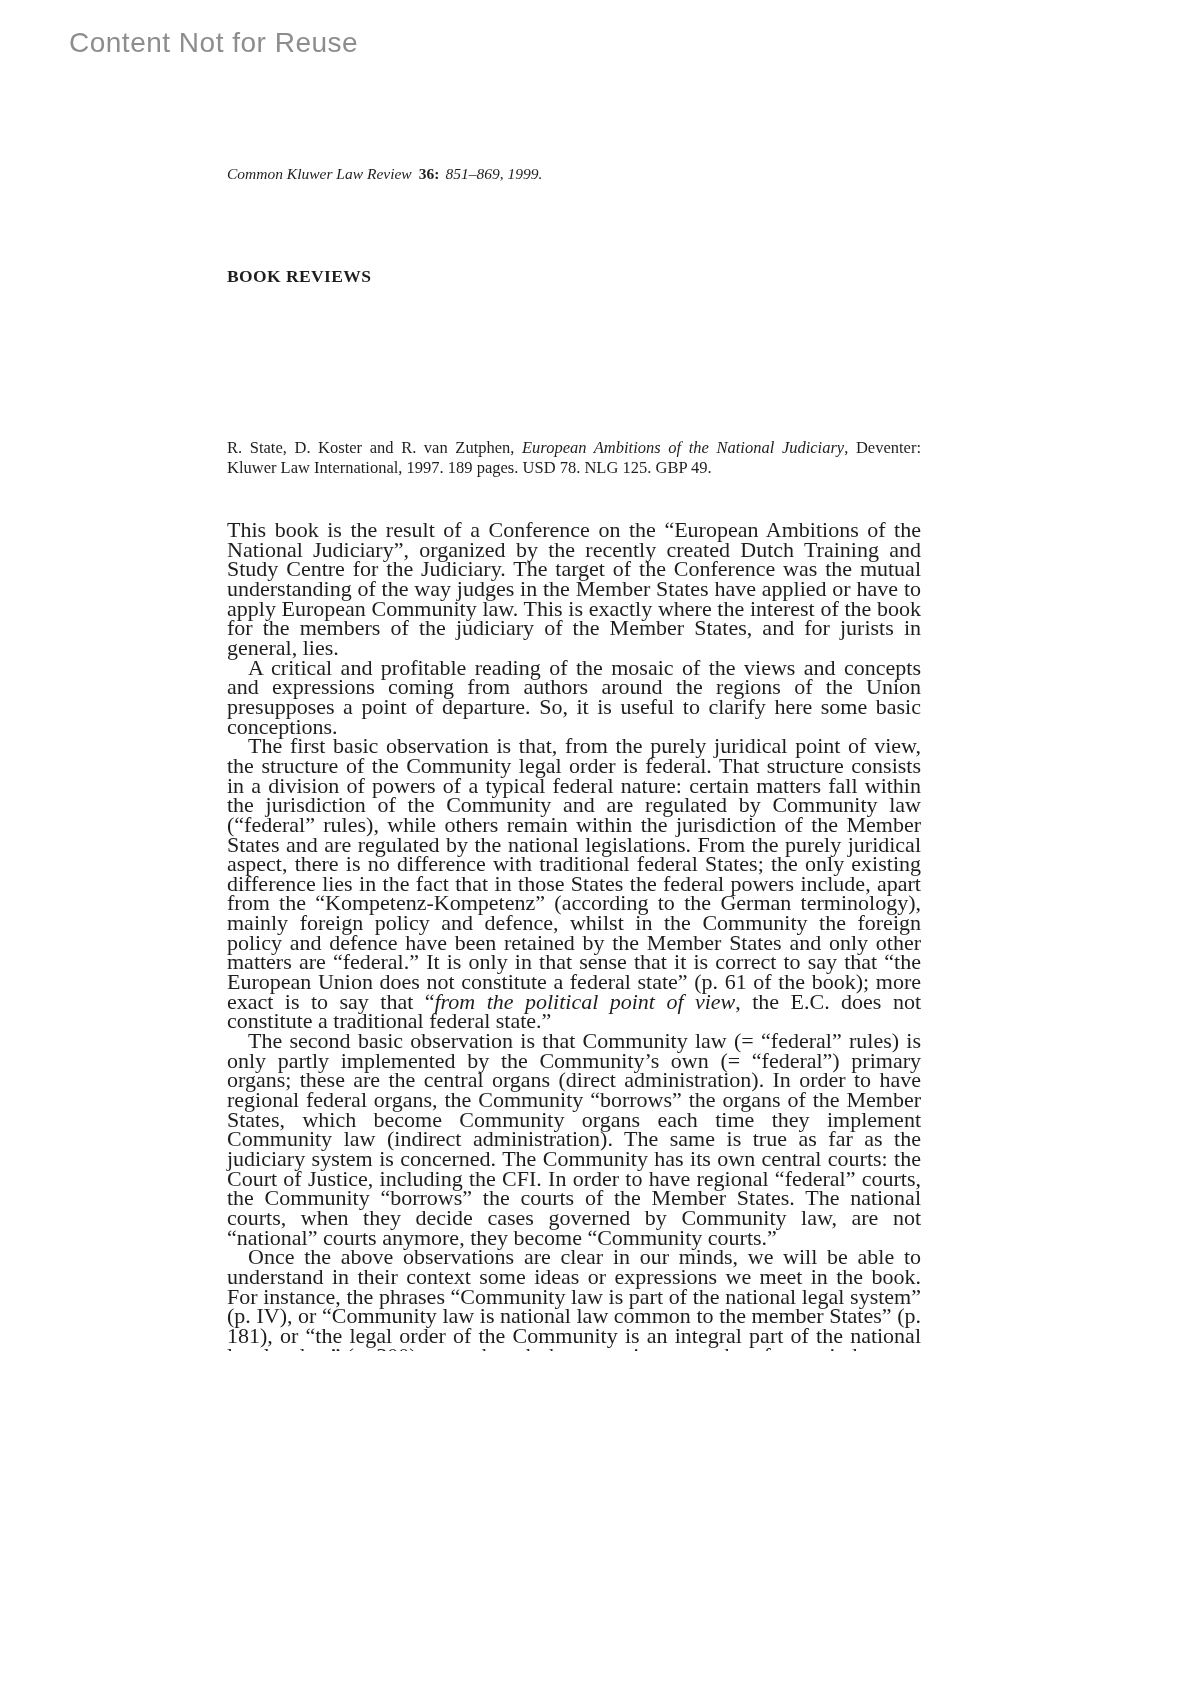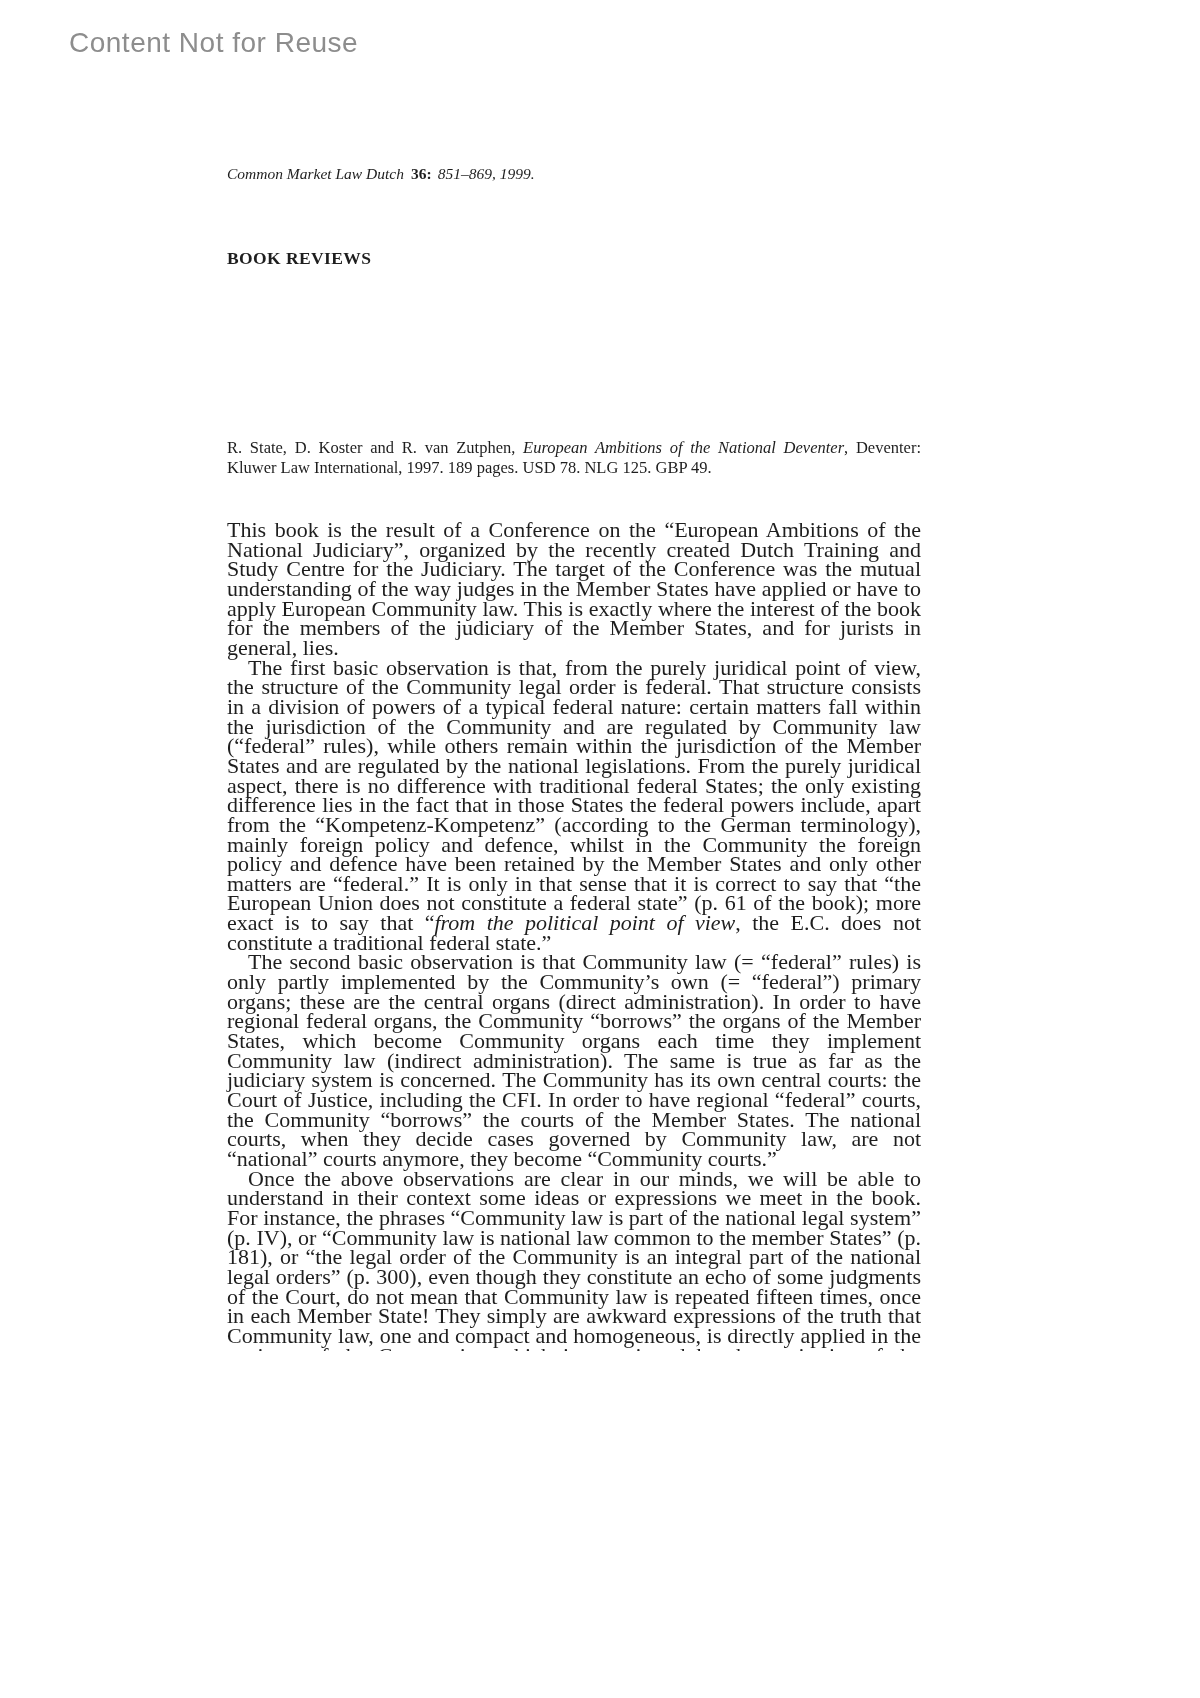--- a/index.html
+++ b/index.html
@@ -36,21 +36,21 @@
     top: 165px;
     left: 188px;
     font-size: 15.5px;
     white-space: nowrap;
   }
   .journal-title { font-style: italic; }
   .journal-volume { font-weight: bold; padding-left: 7px; font-family: Liberation Serif, serif; }
   .journal-pages { padding-left: 6px; font-style: italic; }
   .section-heading {
     position: absolute;
-    top: 248px;
+    top: 266px;
     left: 188px;
     font-size: 17.5px;
     font-weight: bold;
     letter-spacing: 0.4px;
   }
   .citation {
     position: absolute;
     top: 438px;
     left: 188px;
     width: 694px;
@@ -79,30 +79,31 @@
 </head>
 <body>
 
 <div class="page">
 
   <div class="watermark">Content Not for Reuse</div>
 
   <div class="scan">
 
     <div class="journal-line">
-      <span class="journal-title">Common Market Law Dutch</span><span class="journal-volume">36:</span><span class="journal-pages">851–869, 1999.</span>
+      <span class="journal-title">Common Kluwer Law Review</span><span class="journal-volume">36:</span><span class="journal-pages">851–869, 1999.</span>
     </div>
 
     <div class="section-heading">BOOK REVIEWS</div>
 
     <div class="citation">
-      <span>R. State, D. Koster and R. van Zutphen, </span><span class="book-title">European Ambitions of the National Deventer</span><span>, Deventer: Kluwer Law International, 1997. 189 pages. USD 78. NLG 125. GBP 49.</span>
+      <span>R. State, D. Koster and R. van Zutphen, </span><span class="book-title">European Ambitions of the National Judiciary</span><span>, Deventer: Kluwer Law International, 1997. 189 pages. USD 78. NLG 125. GBP 49.</span>
     </div>
 
     <div class="review-body">
         <p class=""><span>This book is the result of a Conference on the “European Ambitions of the National Judiciary”, organized by the recently created Dutch Training and Study Centre for the Judiciary. The target of the Conference was the mutual understanding of the way judges in the Member States have applied or have to apply European Community law. This is exactly where the interest of the book for the members of the judiciary of the Member States, and for jurists in general, lies.</span></p>
+        <p class="indent"><span>A critical and profitable reading of the mosaic of the views and concepts and expressions coming from authors around the regions of the Union presupposes a point of departure. So, it is useful to clarify here some basic conceptions.</span></p>
         <p class="indent"><span>The first basic observation is that, from the purely juridical point of view, the structure of the Community legal order is federal. That structure consists in a division of powers of a typical federal nature: certain matters fall within the jurisdiction of the Community and are regulated by Community law (“federal” rules), while others remain within the jurisdiction of the Member States and are regulated by the national legislations. From the purely juridical aspect, there is no difference with traditional federal States; the only existing difference lies in the fact that in those States the federal powers include, apart from the “Kompetenz-Kompetenz” (according to the German terminology), mainly foreign policy and defence, whilst in the Community the foreign policy and defence have been retained by the Member States and only other matters are “federal.” It is only in that sense that it is correct to say that “the European Union does not constitute a federal state” (p. 61 of the book); more exact is to say that “</span><i>from the political point of view</i><span>, the E.C. does not constitute a traditional federal state.”</span></p>
         <p class="indent"><span>The second basic observation is that Community law (= “federal” rules) is only partly implemented by the Community’s own (= “federal”) primary organs; these are the central organs (direct administration). In order to have regional federal organs, the Community “borrows” the organs of the Member States, which become Community organs each time they implement Community law (indirect administration). The same is true as far as the judiciary system is concerned. The Community has its own central courts: the Court of Justice, including the CFI. In order to have regional “federal” courts, the Community “borrows” the courts of the Member States. The national courts, when they decide cases governed by Community law, are not “national” courts anymore, they become “Community courts.”</span></p>
         <p class="indent"><span>Once the above observations are clear in our minds, we will be able to understand in their context some ideas or expressions we meet in the book. For instance, the phrases “Community law is part of the national legal system” (p. IV), or “Community law is national law common to the member States” (p. 181), or “the legal order of the Community is an integral part of the national legal orders” (p. 300), even though they constitute an echo of some judgments of the Court, do not mean that Community law is repeated fifteen times, once in each Member State! They simply are awkward expressions of the truth that Community law, one and compact and homogeneous, is directly applied in the territory of the Community, which is constituted by the territories of the Member States. The expression “each one of our national judges is a</span></p>
       </div>
 
   </div>
 </div>
 
 </body></html>

